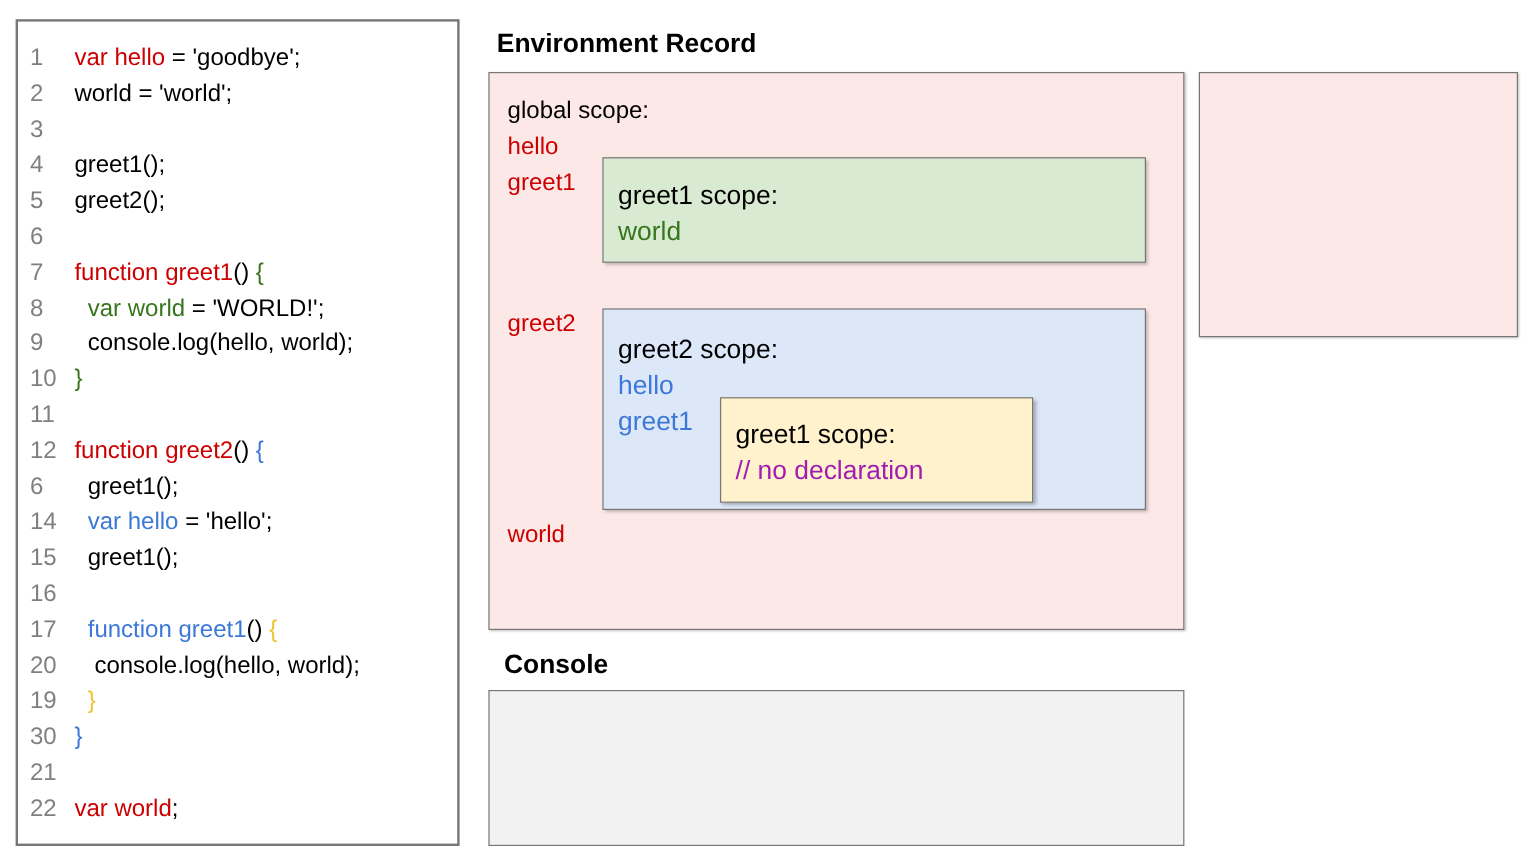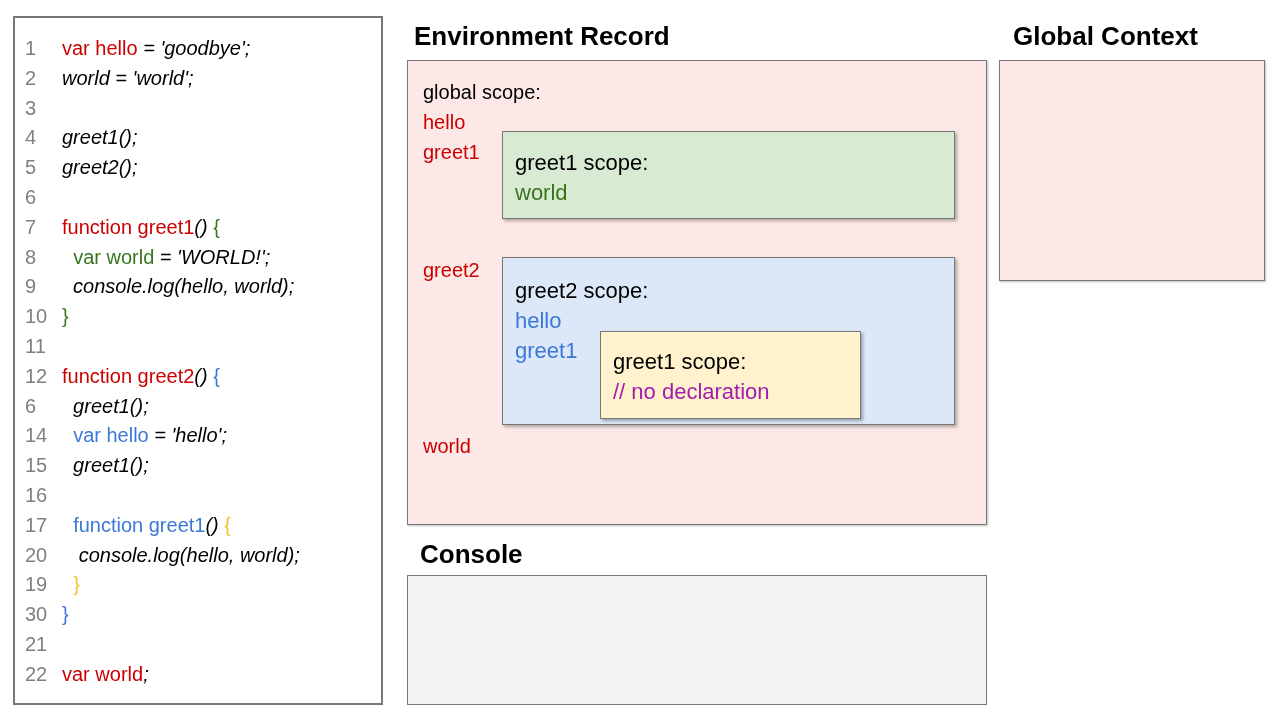--- a/index.html
+++ b/index.html
@@ -14,28 +14,28 @@
 
   
   .code-panel{
     position:absolute;left:13px;top:16px;width:370px;height:689px;
     background:#ffffff;border:2px solid var(--box-border);box-sizing:border-box;
   }
   .code-lines{padding:16px 0 0 10px;}
   .code-line{display:flex;line-height:29.8px;font-size:20px;}
   .ln{flex:0 0 37px;color:var(--line-number-gray);}
   .code-text{white-space:pre;color:var(--code-black);}
-  .c-k{color:var(--code-black);font-style:italic;}
+  .c-k{color:var(--code-black);}
   .c-red{color:var(--code-red);}
   .c-green{color:var(--code-green);}
   .c-blue{color:var(--code-blue);}
   .c-yellow{color:var(--code-yellow);}
 
   
-  .section-title{position:absolute;font-size:26px;font-weight:bold;color:#000;line-height:24px;}
+  .section-title{position:absolute;font-size:22px;font-weight:bold;color:#000;line-height:24px;}
   .env-title{left:414px;top:24px;}
   .gc-title{left:1013px;top:24px;}
   .console-title{left:420px;top:542px;}
 
   
   .env-box{
     position:absolute;left:407px;top:60px;width:580px;height:465px;
     background:var(--pink-fill);border:1.5px solid var(--box-border);box-sizing:border-box;
     box-shadow:1px 1px 2px rgba(0,0,0,0.25);
     font-size:20px;line-height:30px;
@@ -189,19 +189,18 @@
       <div class="entry-blue">hello</div>
       <div class="entry-blue">greet1</div>
 
       <div class="scope-box inner-greet1-box">
         <div class="scope-heading">greet1 scope:</div>
         <div class="entry-comment">// no declaration</div>
       </div>
     </div>
   </div>
 
-  <div class="section-title gc-title">Global Context</div>
   <div class="gc-box"></div>
 
   <div class="section-title console-title">Console</div>
   <div class="console-box"></div>
 
 </div>
 
 </body></html>

